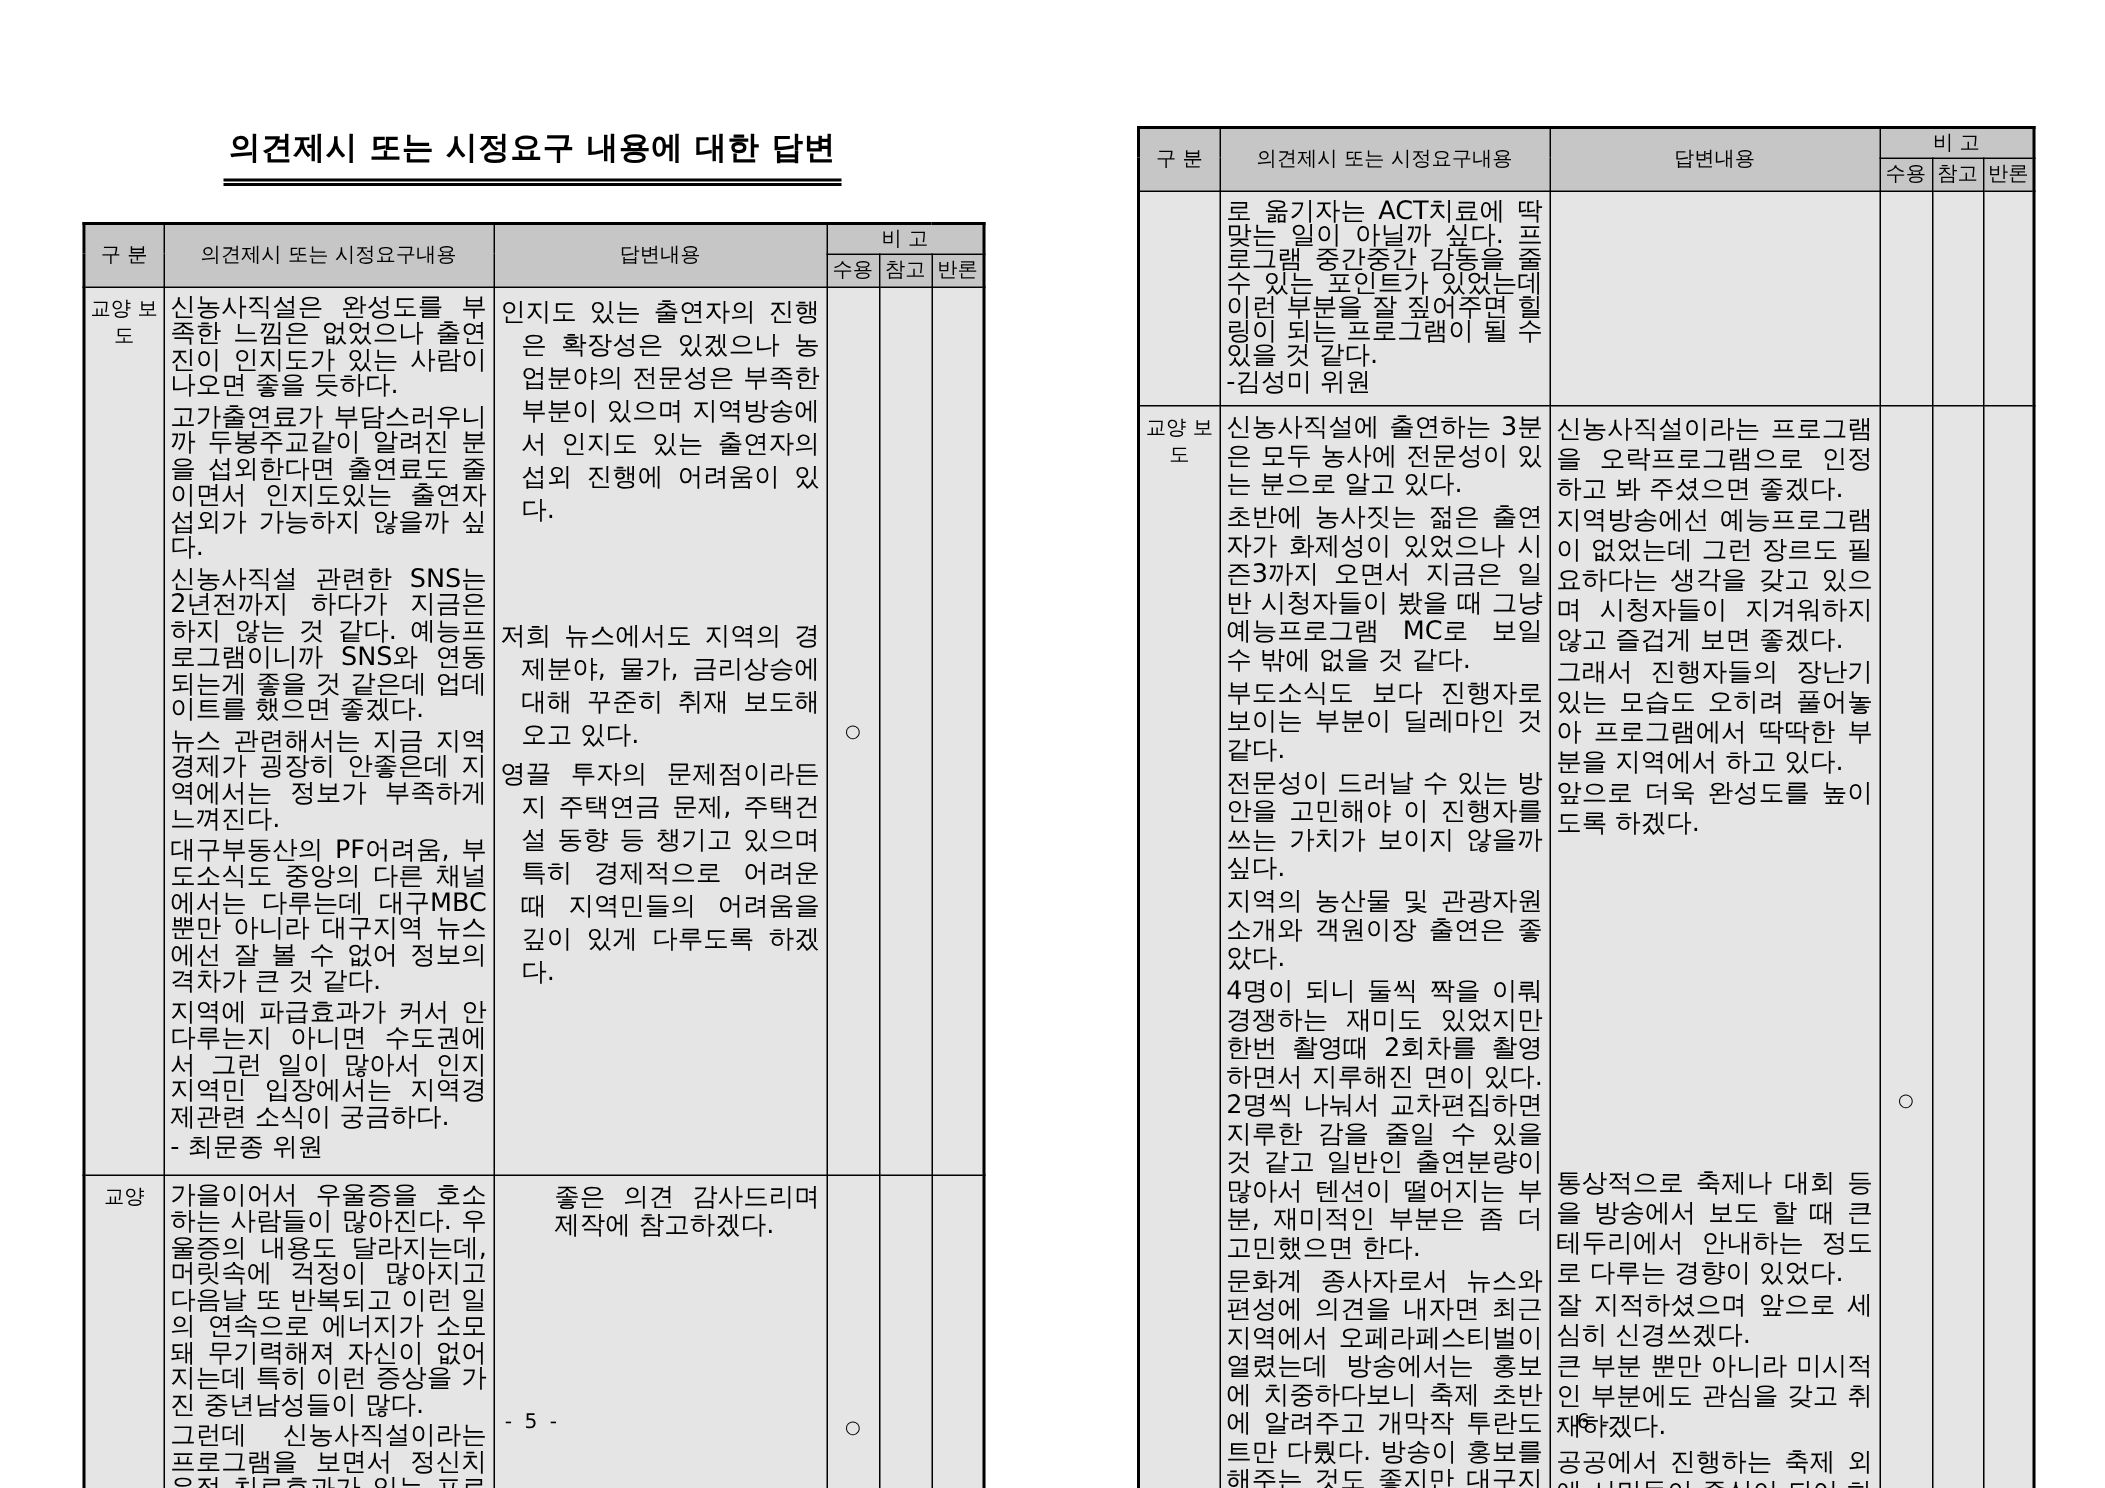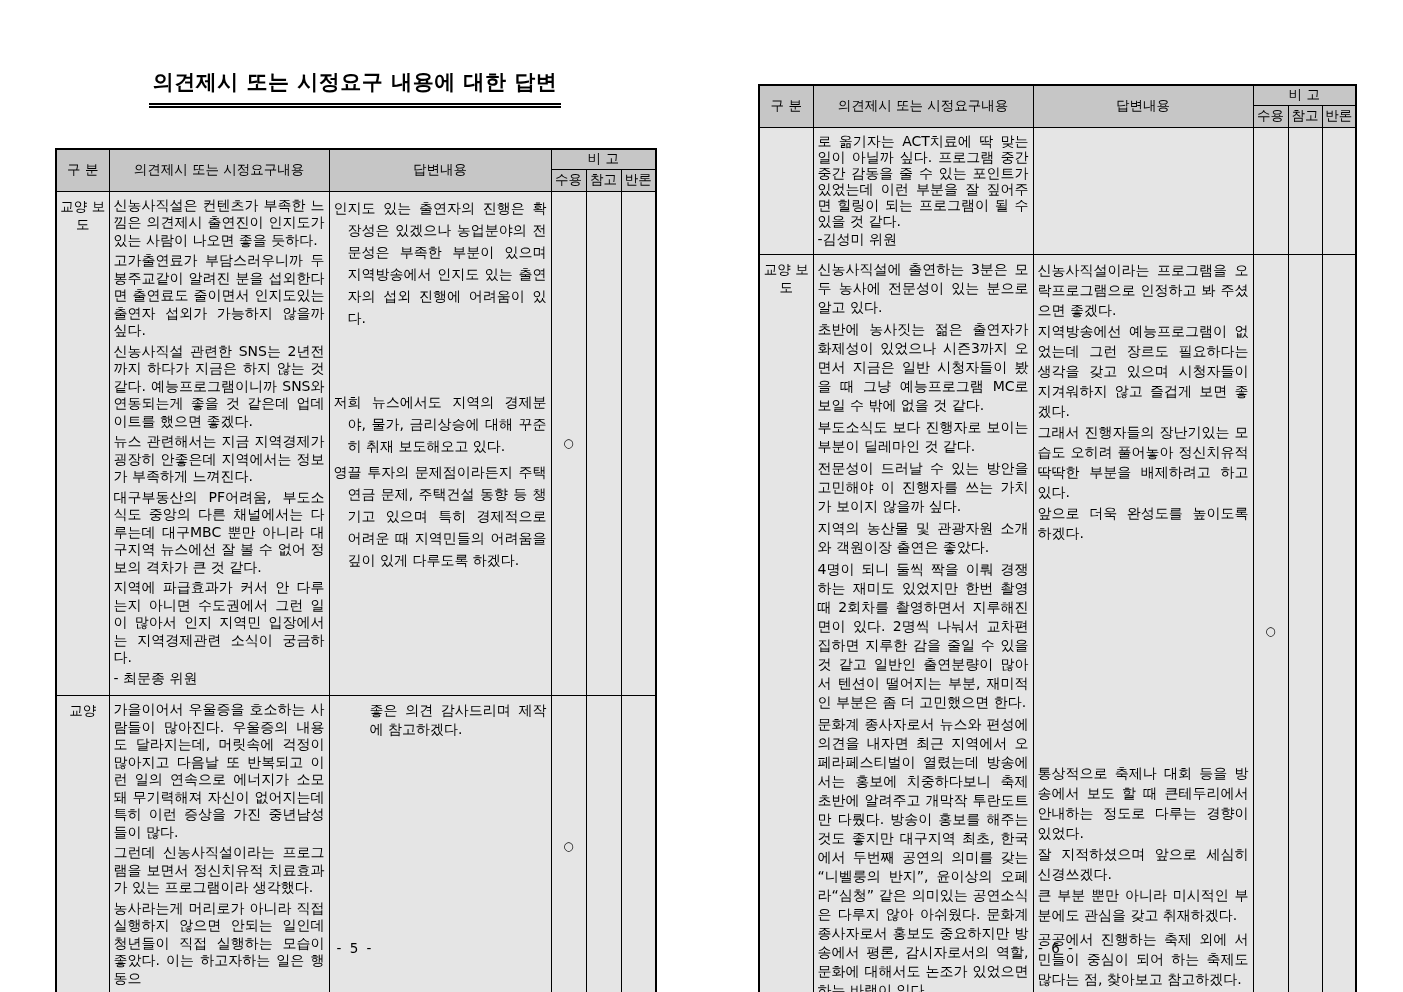--- a/index.html
+++ b/index.html
@@ -3,37 +3,37 @@
 <meta charset="utf-8">
 <style>
   html,body{margin:0;padding:0;}
   body{
     width:1403px;height:992px;position:relative;background:#ffffff;
     font-family:"DejaVu Sans","Liberation Sans",sans-serif;
     color:#000;
   }
   .page{position:absolute;top:0;}
   .doc-title{
-    position:absolute;left:55px;top:68px;width:600px;
+    position:absolute;left:55px;top:84px;width:600px;
     text-align:center;font-size:21px;font-weight:bold;margin:0;
     letter-spacing:0.5px;
   }
   .doc-title .title-inner{
     display:inline-block;padding:0 4px 7px 4px;
     border-bottom:5px double #000;
   }
   table.resp-table{
     position:absolute;border-collapse:collapse;table-layout:fixed;
     border:2px solid #000;background:#e5e5e5;
   }
   #table-left{left:55px;top:148px;width:600px;}
   #table-right{left:758px;top:84px;width:597px;}
   .resp-table th,.resp-table td{
     border:1px solid #000;overflow:hidden;vertical-align:top;
-    font-size:14px;
+    font-size:17px;
   }
   .resp-table thead th{
     background:#c6c6c6;font-weight:normal;text-align:center;
     vertical-align:middle;font-size:13.5px;padding:0 2px;
   }
   tr.hrow1{height:20px;}
   tr.hrow2{height:22px;}
   #table-left tr.r1{height:467px;}
   #table-left tr.r2{height:264px;}
   #table-right tr.r1{height:118px;}
@@ -90,21 +90,21 @@
       <tr class="hrow2">
         <th>수용</th>
         <th>참고</th>
         <th>반론</th>
       </tr>
     </thead>
     <tbody>
       <tr class="r1">
         <td class="cat">교양 보도</td>
         <td class="opinion">
-            <p class="para">신농사직설은 컨텐츠가 부족한 느낌은 의견제시 출연진이 인지도가 있는 사람이 나오면 좋을 듯하다.</p>
+            <p class="para">신농사직설은 완성도를 부족한 느낌은 없었으나 출연진이 인지도가 있는 사람이 나오면 좋을 듯하다.</p>
             <p class="para">고가출연료가 부담스러우니까 두봉주교같이 알려진 분을 섭외한다면 출연료도 줄이면서 인지도있는 출연자 섭외가 가능하지 않을까 싶다.</p>
             <p class="para">신농사직설 관련한 SNS는 2년전까지 하다가 지금은 하지 않는 것 같다. 예능프로그램이니까 SNS와 연동되는게 좋을 것 같은데 업데이트를 했으면 좋겠다.</p>
             <p class="para">뉴스 관련해서는 지금 지역경제가 굉장히 안좋은데 지역에서는 정보가 부족하게 느껴진다.</p>
             <p class="para">대구부동산의 PF어려움, 부도소식도 중앙의 다른 채널에서는 다루는데 대구MBC 뿐만 아니라 대구지역 뉴스에선 잘 볼 수 없어 정보의 격차가 큰 것 같다.</p>
             <p class="para">지역에 파급효과가 커서 안 다루는지 아니면 수도권에서 그런 일이 많아서 인지 지역민 입장에서는 지역경제관련 소식이 궁금하다.</p>
             <p class="para">- 최문종 위원</p>
           </td>
         <td class="answer" id="l1-answer">
             <p class="para">인지도 있는 출연자의 진행은 확장성은 있겠으나 농업분야의 전문성은 부족한 부분이 있으며 지역방송에서 인지도 있는 출연자의 섭외 진행에 어려움이 있다.</p>
             <p class="para">저희 뉴스에서도 지역의 경제분야, 물가, 금리상승에 대해 꾸준히 취재 보도해오고 있다.</p>
@@ -176,21 +176,21 @@
             <p class="para">초반에 농사짓는 젊은 출연자가 화제성이 있었으나 시즌3까지 오면서 지금은 일반 시청자들이 봤을 때 그냥 예능프로그램 MC로 보일 수 밖에 없을 것 같다.</p>
             <p class="para">부도소식도 보다 진행자로 보이는 부분이 딜레마인 것 같다.</p>
             <p class="para">전문성이 드러날 수 있는 방안을 고민해야 이 진행자를 쓰는 가치가 보이지 않을까 싶다.</p>
             <p class="para">지역의 농산물 및 관광자원 소개와 객원이장 출연은 좋았다.</p>
             <p class="para">4명이 되니 둘씩 짝을 이뤄 경쟁하는 재미도 있었지만 한번 촬영때 2회차를 촬영하면서 지루해진 면이 있다. 2명씩 나눠서 교차편집하면 지루한 감을 줄일 수 있을 것 같고 일반인 출연분량이 많아서 텐션이 떨어지는 부분, 재미적인 부분은 좀 더 고민했으면 한다.</p>
             <p class="para">문화계 종사자로서 뉴스와 편성에 의견을 내자면 최근 지역에서 오페라페스티벌이 열렸는데 방송에서는 홍보에 치중하다보니 축제 초반에 알려주고 개막작 투란도트만 다뤘다. 방송이 홍보를 해주는 것도 좋지만 대구지역 최초, 한국에서 두번째 공연의 의미를 갖는 “니벨룽의 반지”, 윤이상의 오페라“심청” 같은 의미있는 공연소식은 다루지 않아 아쉬웠다. 문화계 종사자로서 홍보도 중요하지만 방송에서 평론, 감시자로서의 역할, 문화에 대해서도 논조가 있었으면 하는 바램이 있다.</p>
           </td>
         <td class="answer" id="r2-answer">
             <p class="para">신농사직설이라는 프로그램을 오락프로그램으로 인정하고 봐 주셨으면 좋겠다.</p>
             <p class="para">지역방송에선 예능프로그램이 없었는데 그런 장르도 필요하다는 생각을 갖고 있으며 시청자들이 지겨워하지 않고 즐겁게 보면 좋겠다.</p>
-            <p class="para">그래서 진행자들의 장난기있는 모습도 오히려 풀어놓아 정신치유적 딱딱한 부분을 배제하려고 하고 있다.</p>
+            <p class="para">그래서 진행자들의 장난기있는 모습도 오히려 풀어놓아 프로그램에서 딱딱한 부분을 지역에서 하고 있다.</p>
             <p class="para">앞으로 더욱 완성도를 높이도록 하겠다.</p>
             <p class="para">통상적으로 축제나 대회 등을 방송에서 보도 할 때 큰테두리에서 안내하는 정도로 다루는 경향이 있었다.</p>
             <p class="para">잘 지적하셨으며 앞으로 세심히 신경쓰겠다.</p>
             <p class="para">큰 부분 뿐만 아니라 미시적인 부분에도 관심을 갖고 취재하겠다.</p>
             <p class="para">공공에서 진행하는 축제 외에 서민들이 중심이 되어 하는 축제도 많다는 점, 찾아보고 참고하겠다.</p>
           </td>
         <td class="mark">○</td>
         <td class="mark"></td>
         <td class="mark"></td>
       </tr>

